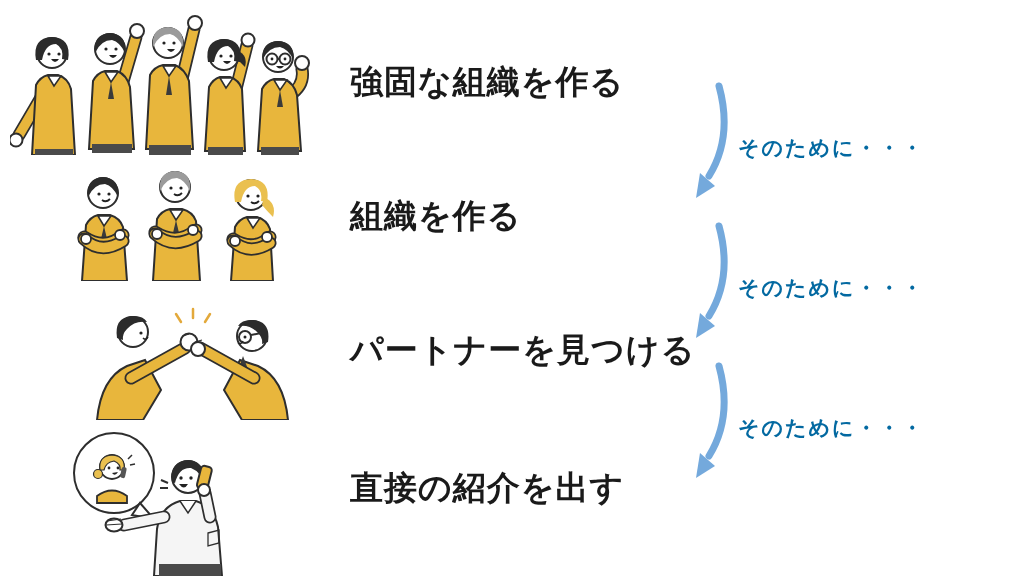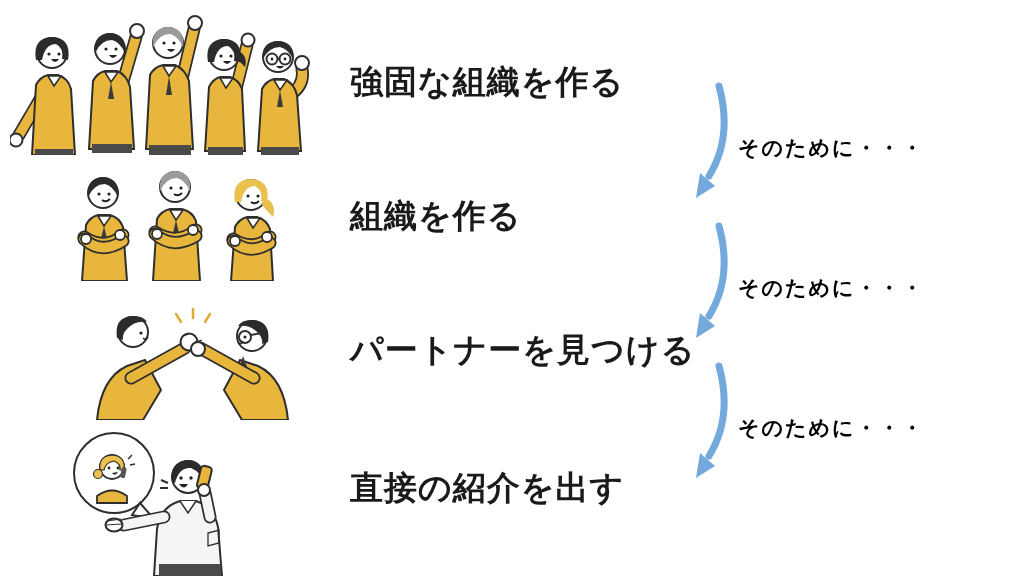--- a/index.html
+++ b/index.html
@@ -3,21 +3,21 @@
 <meta charset="utf-8">
 <style>
   * { margin:0; padding:0; box-sizing:border-box; }
   html,body { width:1024px; height:576px; background:#fff; overflow:hidden;
     font-family:"Liberation Sans", sans-serif; }
   .canvas { position:relative; width:1024px; height:576px; background:#fff;padding-left:12px; }
   .illus { position:absolute; }
   .step-title { position:absolute; font-size:33px; font-weight:700; color:#1a1a1a;
     white-space:nowrap; letter-spacing:1px; line-height:38px; }
   .connector-arrow { position:absolute; width:48px; height:122px; }
-  .connector-label { position:absolute; font-size:21px; font-weight:700; color:#000000;
+  .connector-label { position:absolute; font-size:21px; font-weight:700; color:#0369a1;
     white-space:nowrap; letter-spacing:2px; line-height:26px; }
   svg { display:block; }
 </style>
 </head>
 <body>
 
 <div class="canvas">
 
   <div class="illus" style="left:10px; top:5px;">
     <svg viewBox="0 0 300 150" width="300" height="150">

